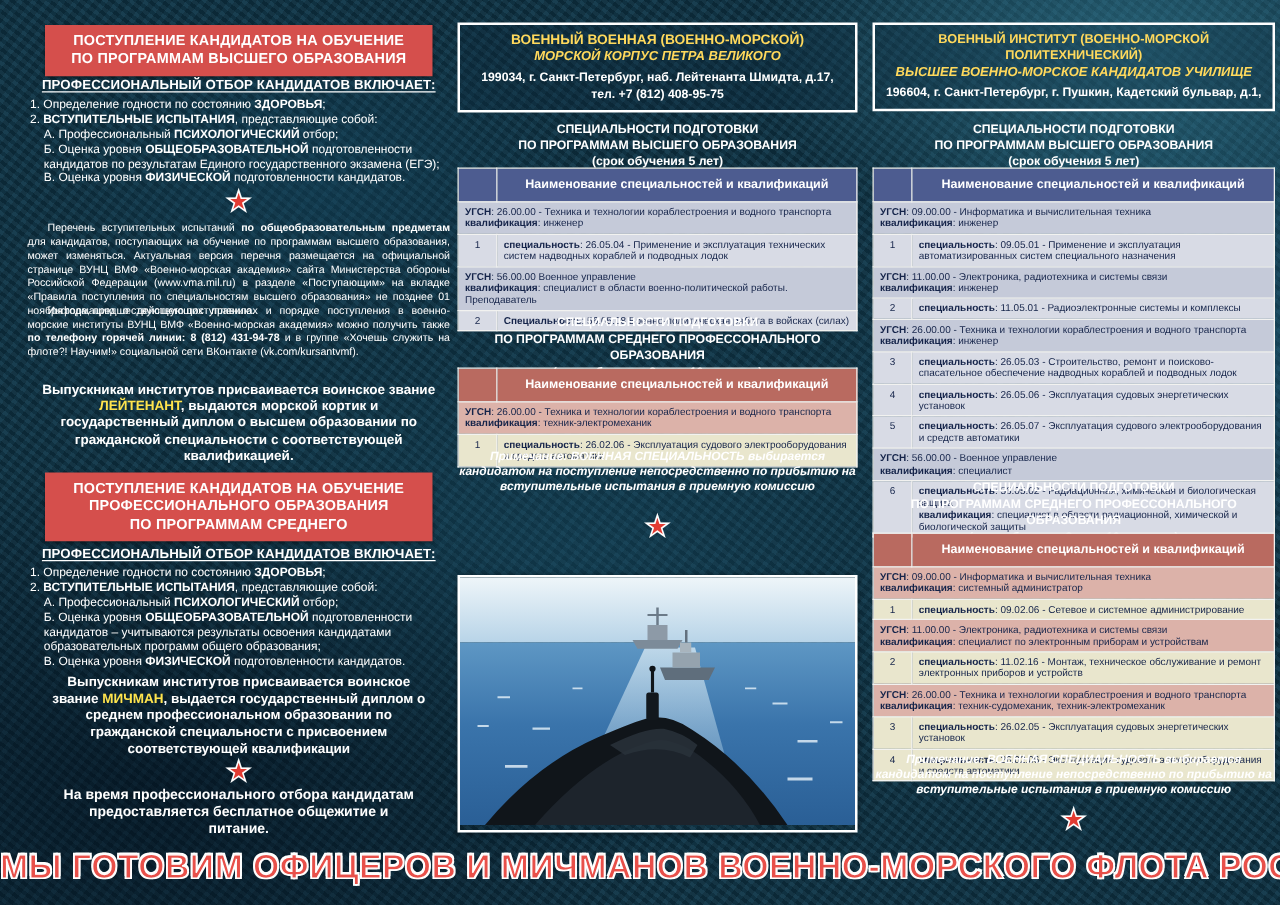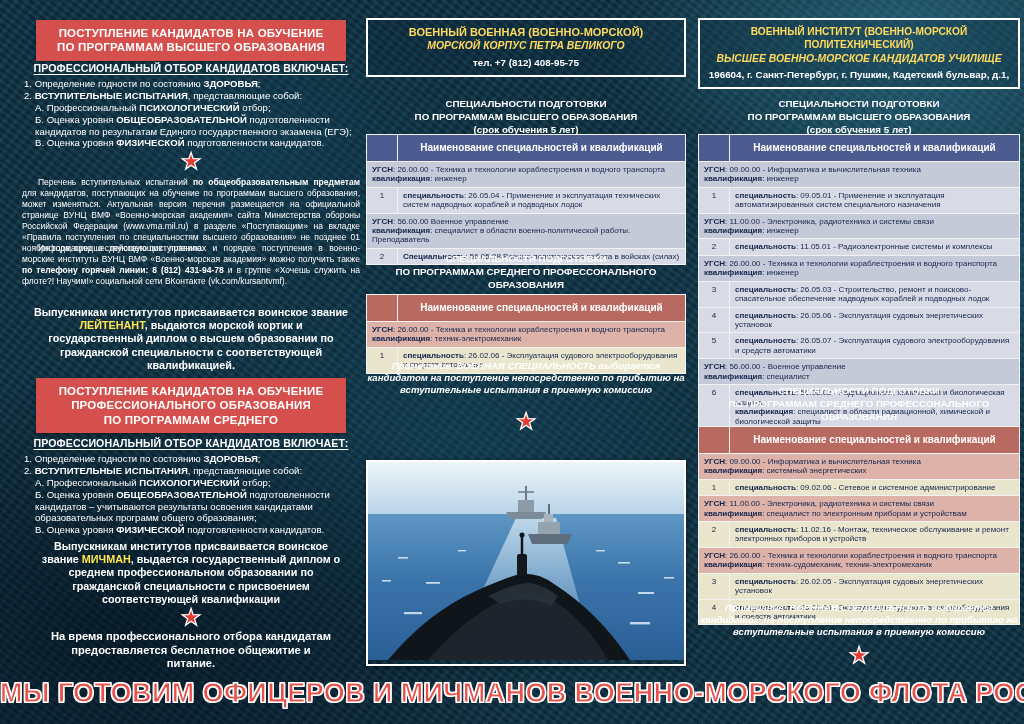--- a/index.html
+++ b/index.html
@@ -102,20 +102,21 @@
   <div class="abs grad" style="top:540px;padding:0 14px;"><span>Выпускникам институтов присваивается воинское звание </span><span class="y">МИЧМАН</span><span>, выдается государственный диплом о среднем профессиональном образовании по гражданской специальности с присвоением соответствующей квалификации</span></div>
   <span class="abs star" style="top:606px;">★</span>
   <div class="abs grad" style="top:630px;font-size:11.2px;padding:0 26px;">На время профессионального отбора кандидатам предоставляется бесплатное общежитие и питание.</div>
 </div>
 
 <div class="col" id="col-mid">
   <div class="abs inst-box" style="top:18px;">
     <div class="inst-title">ВОЕННЫЙ ВОЕННАЯ (ВОЕННО-МОРСКОЙ)</div>
     <div class="inst-sub">МОРСКОЙ КОРПУС ПЕТРА ВЕЛИКОГО</div>
     <div class="inst-addr">
+      <div>199034, г. Санкт-Петербург, наб. Лейтенанта Шмидта, д.17,</div>
       <div>тел. +7 (812) 408-95-75</div>
     </div>
   </div>
   <div class="abs sec-head" style="top:97px;">
     <div>СПЕЦИАЛЬНОСТИ ПОДГОТОВКИ</div>
     <div>ПО ПРОГРАММАМ ВЫСШЕГО ОБРАЗОВАНИЯ</div>
     <div>(срок обучения 5 лет)</div>
   </div>
   <table class="abs spec tbl-blue" style="top:134px;">
     <thead>
@@ -287,21 +288,21 @@
   </div>
   <table class="abs spec tbl-red" style="top:426px;">
     <thead>
         <tr>
       <th class="numcol"></th>
       <th class="hdr">Наименование специальностей и квалификаций</th>
     </tr>
       </thead>
     <tbody>
         <tr>
-          <td colspan="2" class="ugsn"><span class="b">УГСН</span><span>: 09.00.00 - Информатика и вычислительная техника</span><br><span class="b">квалификация</span><span>: системный энергетических</span></td>
+          <td colspan="2" class="ugsn"><span class="b">УГСН</span><span>: 09.00.00 - Информатика и вычислительная техника</span><br><span class="b">квалификация</span><span>: системный администратор</span></td>
         </tr>
         <tr>
           <td class="num">1</td>
           <td class="spec"><span class="b">специальность</span><span>: 09.02.06 - Сетевое и системное администрирование</span></td>
         </tr>
         <tr>
           <td colspan="2" class="ugsn"><span class="b">УГСН</span><span>: 11.00.00 - Электроника, радиотехника и системы связи</span><br><span class="b">квалификация</span><span>: специалист по электронным приборам и устройствам</span></td>
         </tr>
         <tr>
           <td class="num">2</td>

